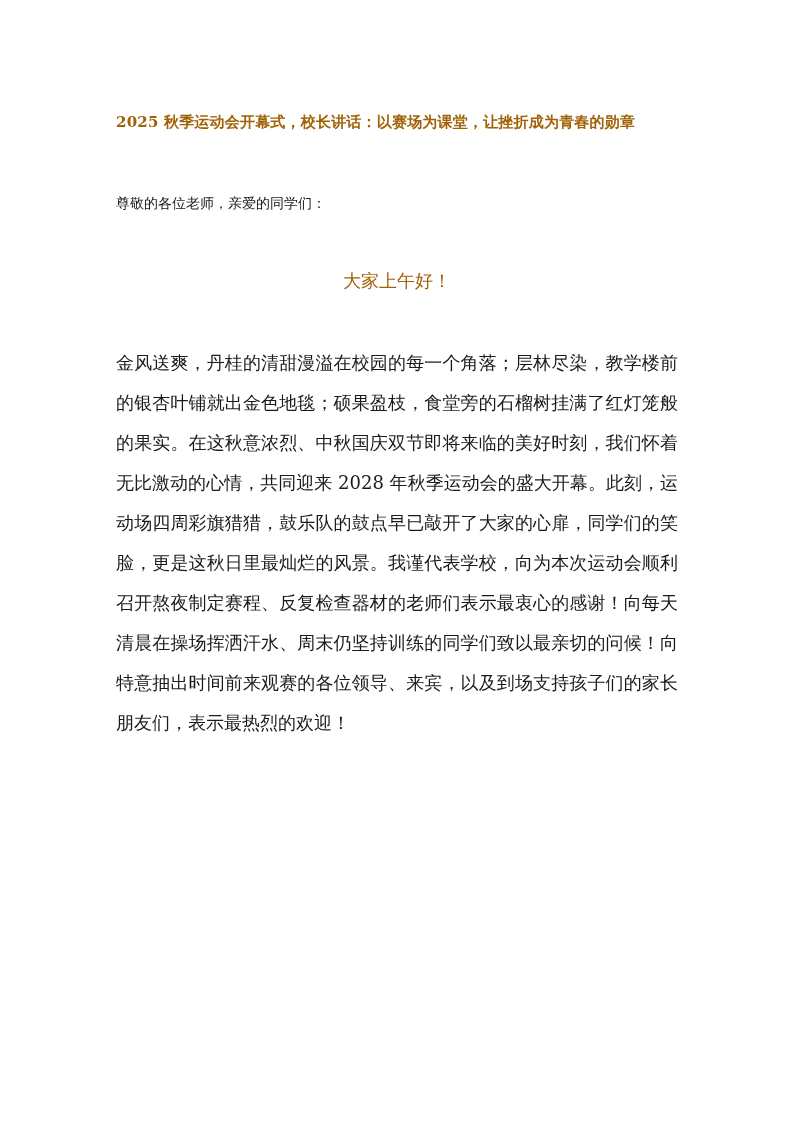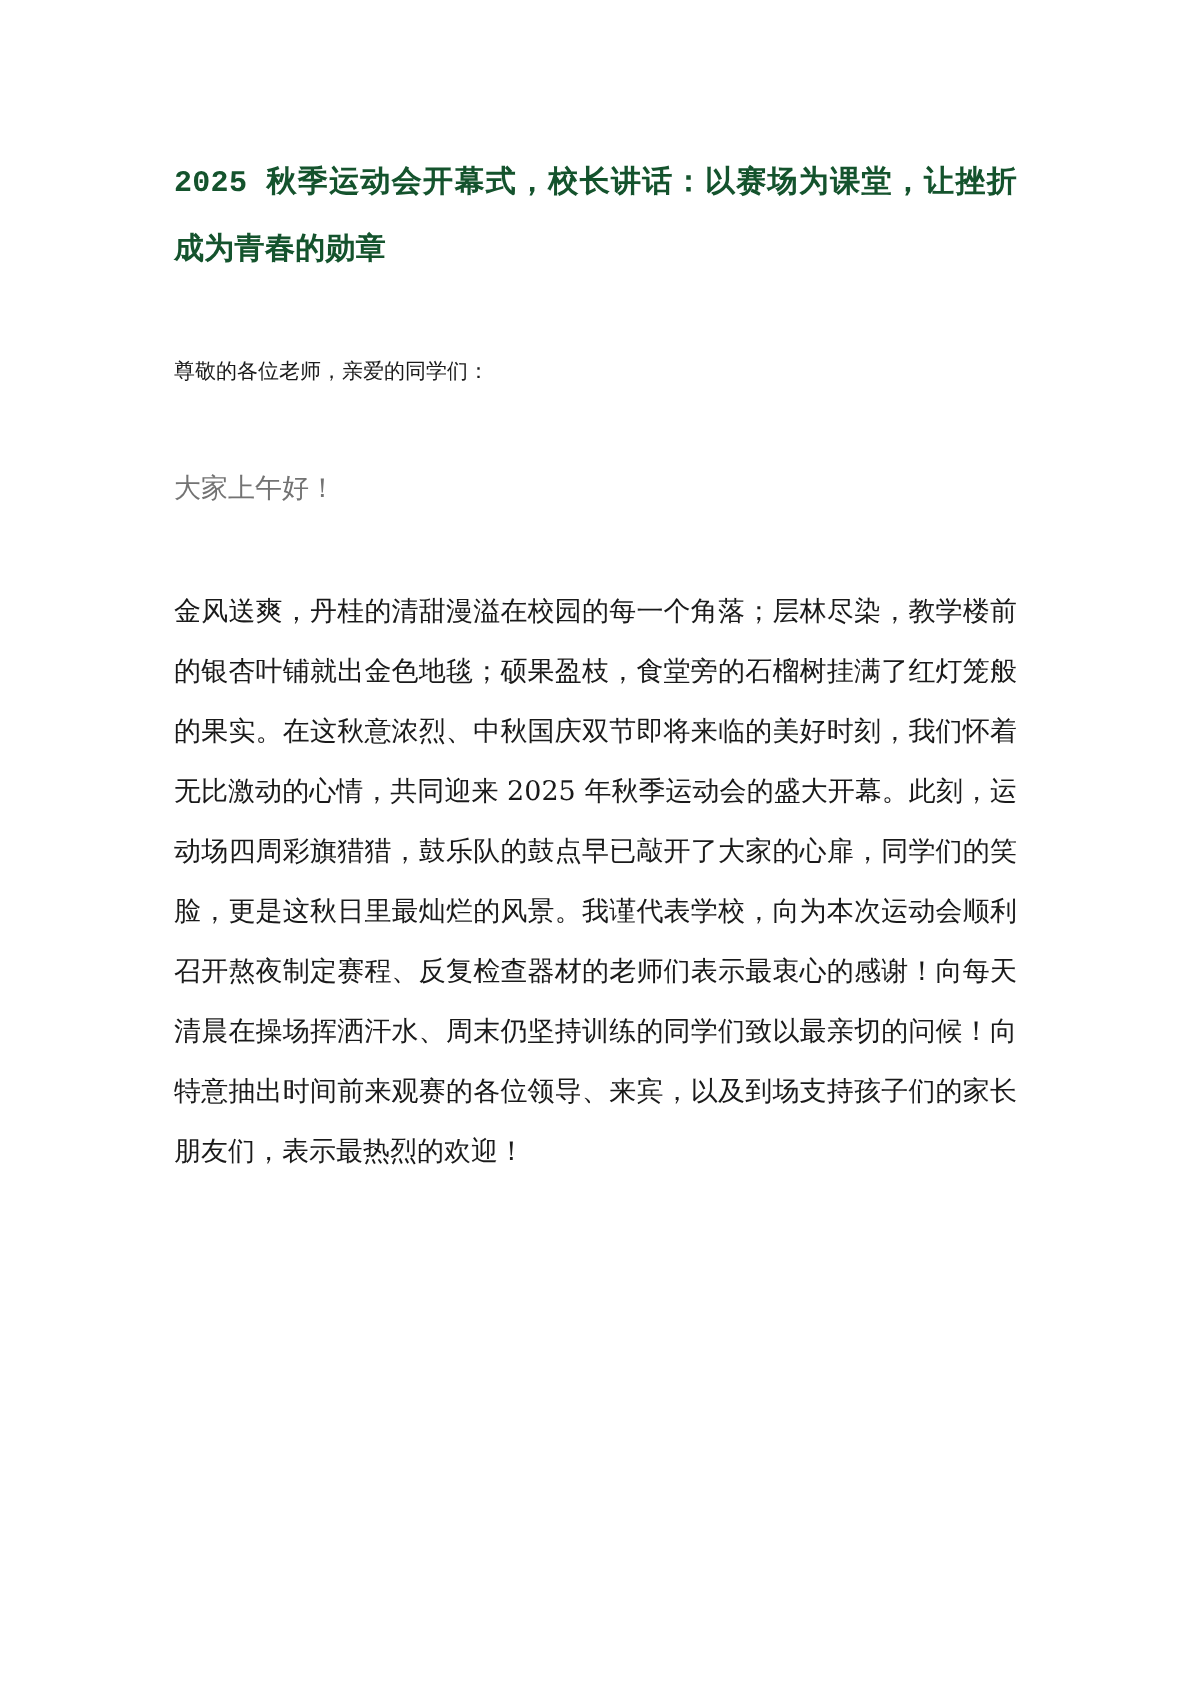--- a/index.html
+++ b/index.html
@@ -22,42 +22,41 @@
     width: 793px;
     height: 1122px;
     background: #ffffff;
     padding: 100px 115px 0 116px;
   }
   .doc-body {
     width: 562px;
   }
   
   .doc-title {
-    font-size: 20px;
+    font-size: 15px;
     line-height: 45px;
     letter-spacing: 0.2px;
     text-align: justify;
     text-justify: inter-ideograph;
     margin: 0 0 0 0;
-    color: #14532d;
-    font-family: Liberation Mono, monospace;
+    color: #a16207;
   }
   .salutation {
     font-size: 14px;
     line-height: 40px;
     margin: 38px 0 0 0;
     text-align: left;
     color: #1a1a1a;
   }
   .greeting {
     font-size: 18px;
     line-height: 40px;
     margin: 38px 0 0 0;
-    text-align: left;
-    color: #737373;
+    text-align: center;
+    color: #a16207;
   }
   .para {
     font-size: 18px;
     line-height: 40px;
     margin: 40px 0 0 0;
     text-align: justify;
     text-justify: inter-ideograph;
     text-align-last: left;
     color: #1a1a1a;
   }
@@ -73,17 +72,17 @@
 
 <div class="page">
   <div class="doc-body">
 
     <h1 class="doc-title">2025 秋季运动会开幕式，校长讲话：以赛场为课堂，让挫折成为青春的勋章</h1>
 
     <p class="salutation">尊敬的各位老师，亲爱的同学们：</p>
 
     <p class="greeting">大家上午好！</p>
 
-    <p class="para first">金风送爽，丹桂的清甜漫溢在校园的每一个角落；层林尽染，教学楼前的银杏叶铺就出金色地毯；硕果盈枝，食堂旁的石榴树挂满了红灯笼般的果实。在这秋意浓烈、中秋国庆双节即将来临的美好时刻，我们怀着无比激动的心情，共同迎来 2025 年秋季运动会的盛大开幕。此刻，运动场四周彩旗猎猎，鼓乐队的鼓点早已敲开了大家的心扉，同学们的笑脸，更是这秋日里最灿烂的风景。我谨代表学校，向为本次运动会顺利召开熬夜制定赛程、反复检查器材的老师们表示最衷心的感谢！向每天清晨在操场挥洒汗水、周末仍坚持训练的同学们致以最亲切的问候！向特意抽出时间前来观赛的各位领导、来宾，以及到场支持孩子们的家长朋友们，表示最热烈的欢迎！</p>
+    <p class="para first">金风送爽，丹桂的清甜漫溢在校园的每一个角落；层林尽染，教学楼前的银杏叶铺就出金色地毯；硕果盈枝，食堂旁的石榴树挂满了红灯笼般的果实。在这秋意浓烈、中秋国庆双节即将来临的美好时刻，我们怀着无比激动的心情，共同迎来 2028 年秋季运动会的盛大开幕。此刻，运动场四周彩旗猎猎，鼓乐队的鼓点早已敲开了大家的心扉，同学们的笑脸，更是这秋日里最灿烂的风景。我谨代表学校，向为本次运动会顺利召开熬夜制定赛程、反复检查器材的老师们表示最衷心的感谢！向每天清晨在操场挥洒汗水、周末仍坚持训练的同学们致以最亲切的问候！向特意抽出时间前来观赛的各位领导、来宾，以及到场支持孩子们的家长朋友们，表示最热烈的欢迎！</p>
 
 
   </div>
 </div>
 
 </body></html>

